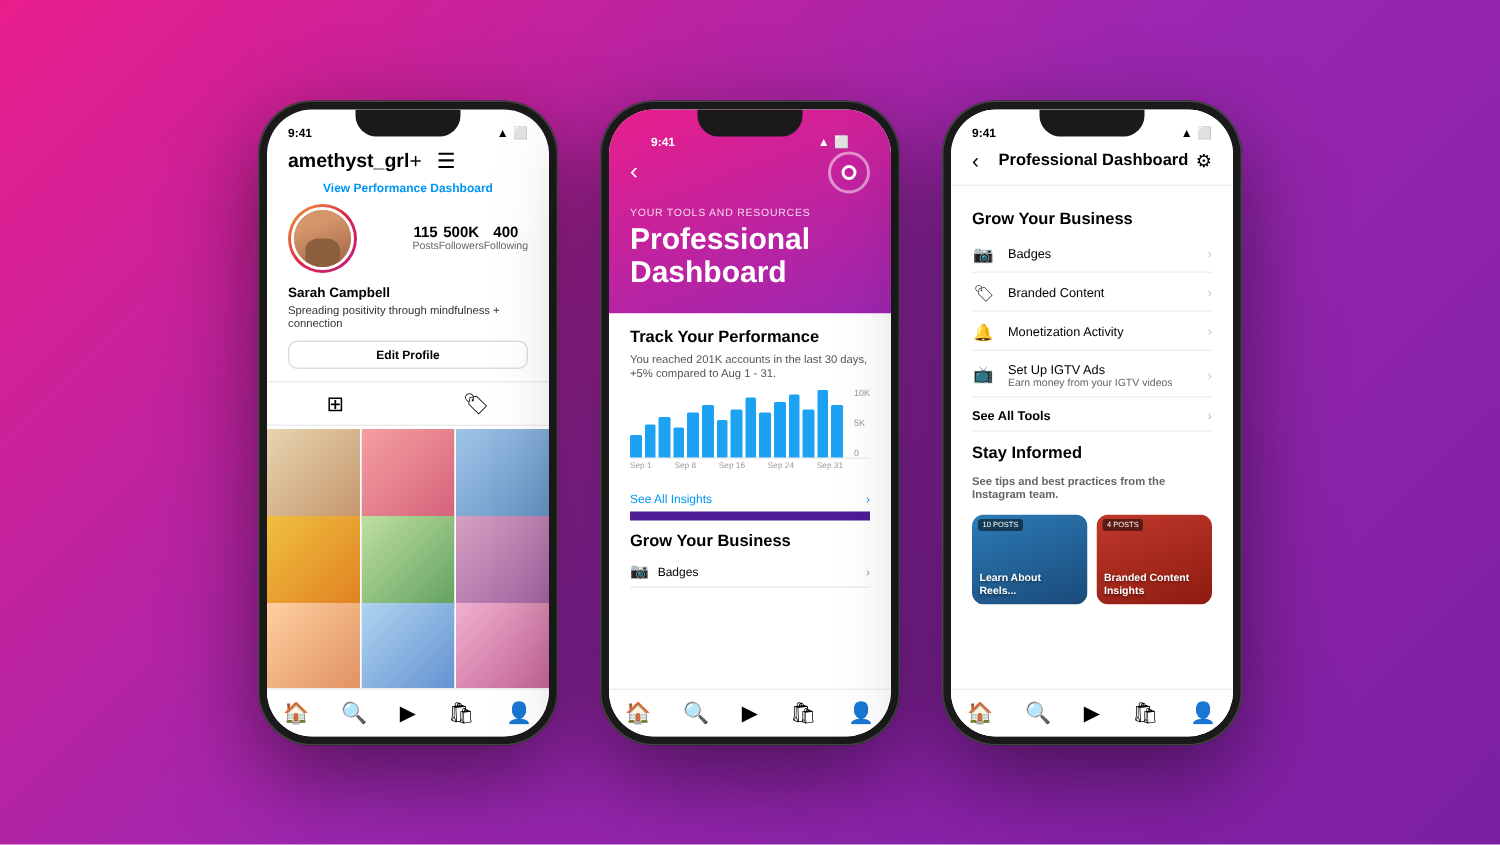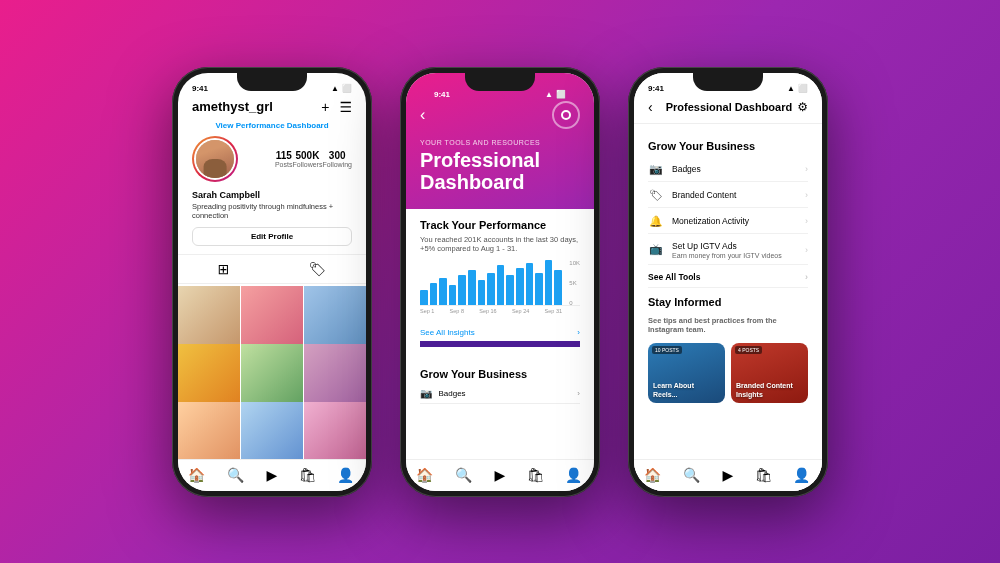--- a/index.html
+++ b/index.html
@@ -62,21 +62,20 @@
       z-index: 5;
     }
     .status-bar.light { color: #fff; }
     .status-icons { display: flex; gap: 3px; align-items: center; }
 
     
     .profile-screen { flex: 1; overflow: hidden; display: flex; flex-direction: column; }
     .profile-header {
       display: flex;
       align-items: center;
-      justify-content: space-between;
       padding: 4px 14px 6px;
     }
     .profile-username { font-size: 13px; font-weight: 700; }
     .profile-header-icons { display: flex; gap: 10px; }
     .profile-header-icons span { font-size: 14px; font-weight: 300; }
     .view-dashboard {
       text-align: center;
       font-size: 8px;
       color: #0095f6;
       font-weight: 600;
@@ -203,21 +202,21 @@
     }
     .dash-tools-label { font-size: 7px; color: rgba(255,255,255,0.8); text-transform: uppercase; letter-spacing: 0.5px; margin-bottom: 3px; }
     .dash-title { font-size: 20px; font-weight: 700; color: #fff; line-height: 1.1; }
     .dashboard-content {
       flex: 1;
       overflow: hidden;
       background: #fff;
       padding: 10px 14px;
       display: flex;
       flex-direction: column;
-      gap: 21px;
+      gap: 8px;
     }
     .section-title { font-size: 11px; font-weight: 700; margin-bottom: 4px; }
     .track-desc { font-size: 7.5px; color: #555; line-height: 1.3; margin-bottom: 6px; }
 
     
     .chart-container { height: 60px; position: relative; margin-bottom: 4px; }
     .chart-y-labels {
       position: absolute;
       right: 0;
       top: 0;
@@ -389,21 +388,21 @@
         <div class="stats-group">
           <div class="stat-item">
             <div class="stat-num">115</div>
             <div class="stat-label">Posts</div>
           </div>
           <div class="stat-item">
             <div class="stat-num">500K</div>
             <div class="stat-label">Followers</div>
           </div>
           <div class="stat-item">
-            <div class="stat-num">300</div>
+            <div class="stat-num">400</div>
             <div class="stat-label">Following</div>
           </div>
         </div>
       </div>
 
       <div class="profile-name">Sarah Campbell</div>
       <div class="profile-bio">Spreading positivity through mindfulness +
 connection</div>
       <div class="edit-profile-btn">Edit Profile</div>
 

